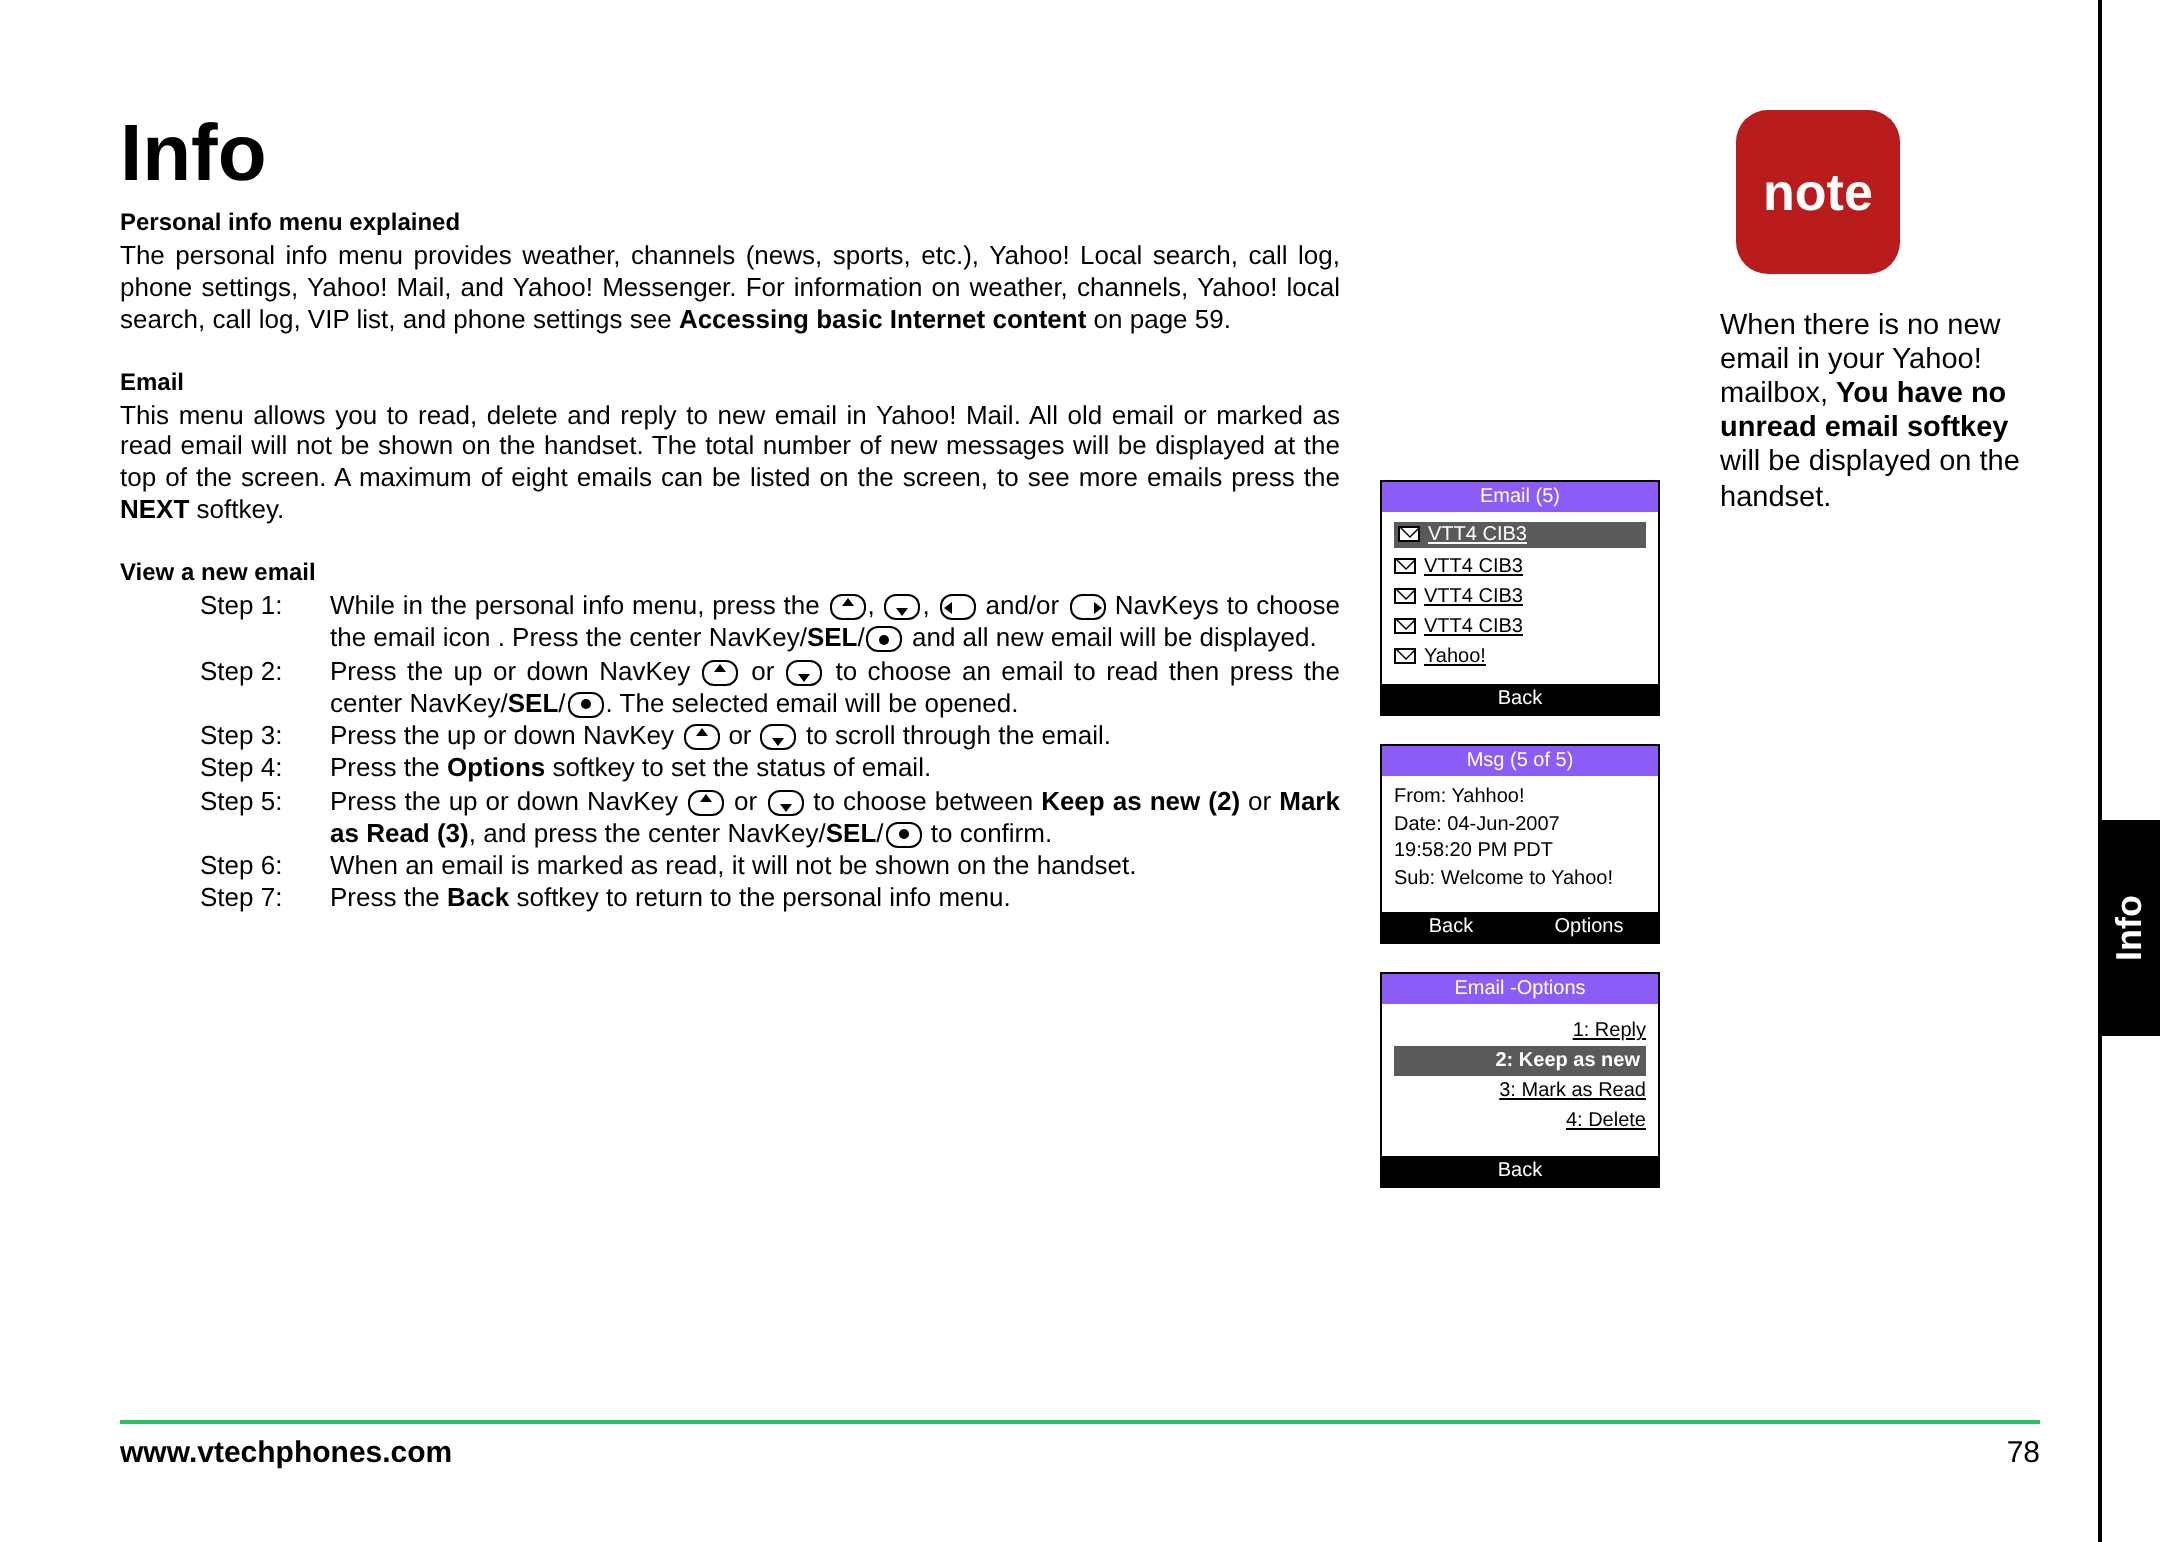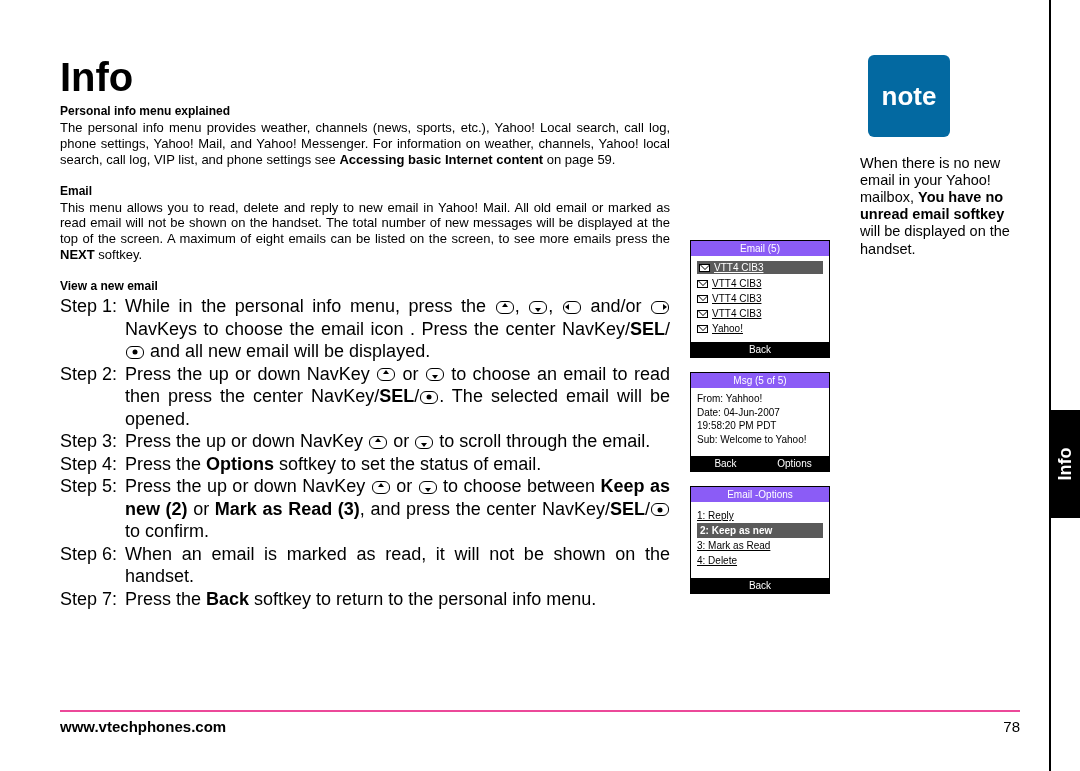--- a/index.html
+++ b/index.html
@@ -30,33 +30,33 @@
   }
   .midcol {
     width:160px; float:left; margin-left:20px;
     font-size:10px;
   }
   .rightcol {
     width:150px; float:left; margin-left:10px;
     font-size:14.5px; line-height:1.18;
   }
   .note-badge {
-    width:82px; height:82px; background:#0369a1; color:#fff;
+    width:82px; height:82px; background:#b91c1c; color:#fff;
     font-size:26px; font-weight:bold;
     display:flex; align-items:center; justify-content:center;
-    border-radius:6px;
+    border-radius:16px;
     margin:0 0 18px 8px;
   }
   .steps { margin-top:2px; }
-  .step-row { display:flex; font-size:18px; line-height:1.25; text-align:justify; }
+  .step-row { display:flex; font-size:13px; line-height:1.25; text-align:justify;margin-left:40px; }
   .step-label { width:65px; flex:none; }
   .step-text { flex:1; }
   .footer {
     position:absolute; left:0; bottom:0; width:100%;
-    border-top:2px solid #ec4899; padding-top:6px;
+    border-top:2px solid #22c55e; padding-top:6px;
     display:flex; justify-content:space-between;
     font-size:15px; font-weight:bold;
   }
   .side-tab {
     position:absolute; right:0; top:410px;
     width:30px; height:108px; background:#000; color:#fff;
     text-align:center;
   }
   .side-tab span {
     position:absolute; left:50%; top:50%;
@@ -120,21 +120,21 @@
     content:""; position:absolute; top:50%; right:1px; transform:translateY(-50%);
     border-top:3px solid transparent; border-bottom:3px solid transparent;
     border-left:4px solid #000;
   }
   .navkey.center::before {
     content:""; position:absolute; left:50%; top:50%; width:5px; height:5px;
     background:#000; border-radius:50%; transform:translate(-50%,-50%);
   }
   .u { text-decoration:underline; }
   .msg-body { padding:4px 6px 10px 6px; line-height:1.35; }
-  .opt-list { padding:6px 6px 10px 6px; }
+  .opt-list { padding:6px 6px 10px 6px;text-align:right; }
   .opt-row { padding:2px 0; }
   .opt-row .txt { text-decoration:underline; }
   .opt-row.sel { background:#5a5a5a; color:#fff; padding:2px 3px; text-decoration:none;font-weight:bold;}
   .opt-row.sel .txt { text-decoration:none; }
   .midcol-spacer { margin-top:10px; }
 </style>
 </head>
 <body>
 
 <div class="side-line"></div>

